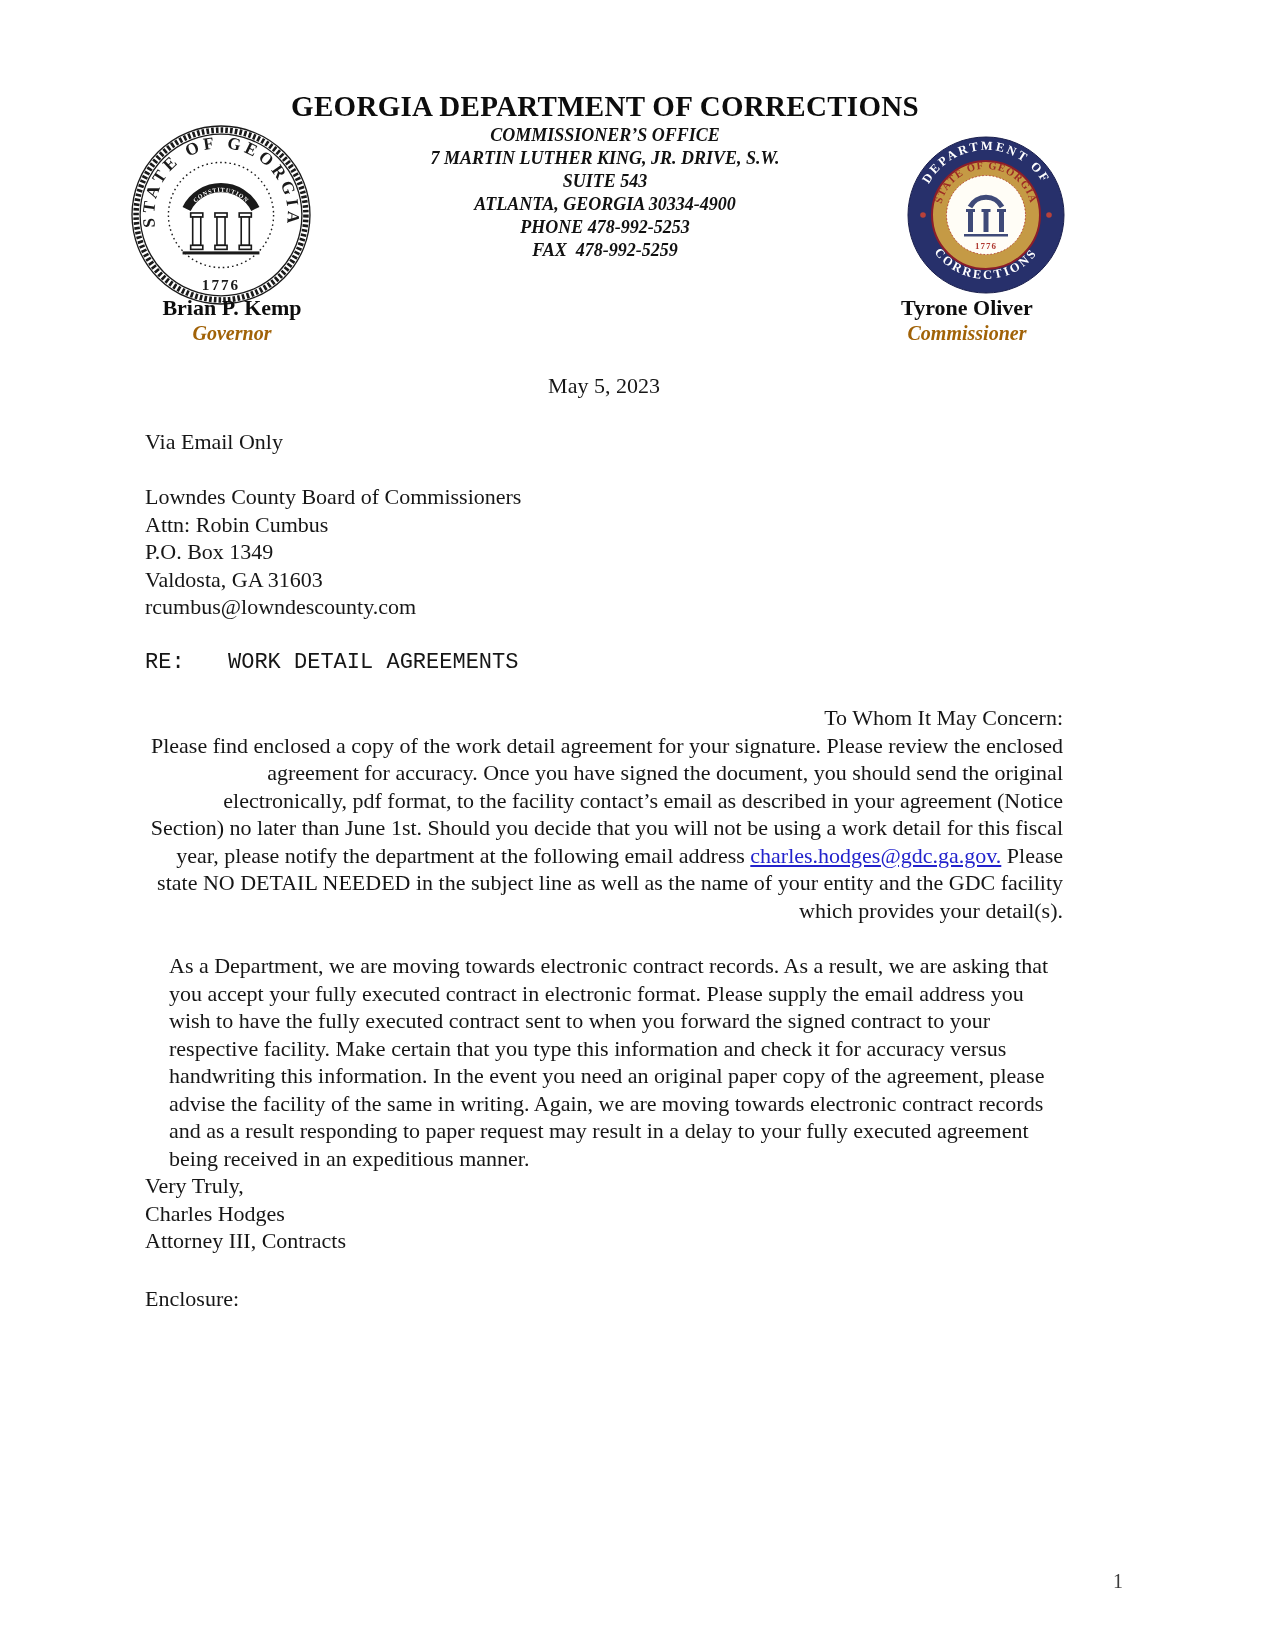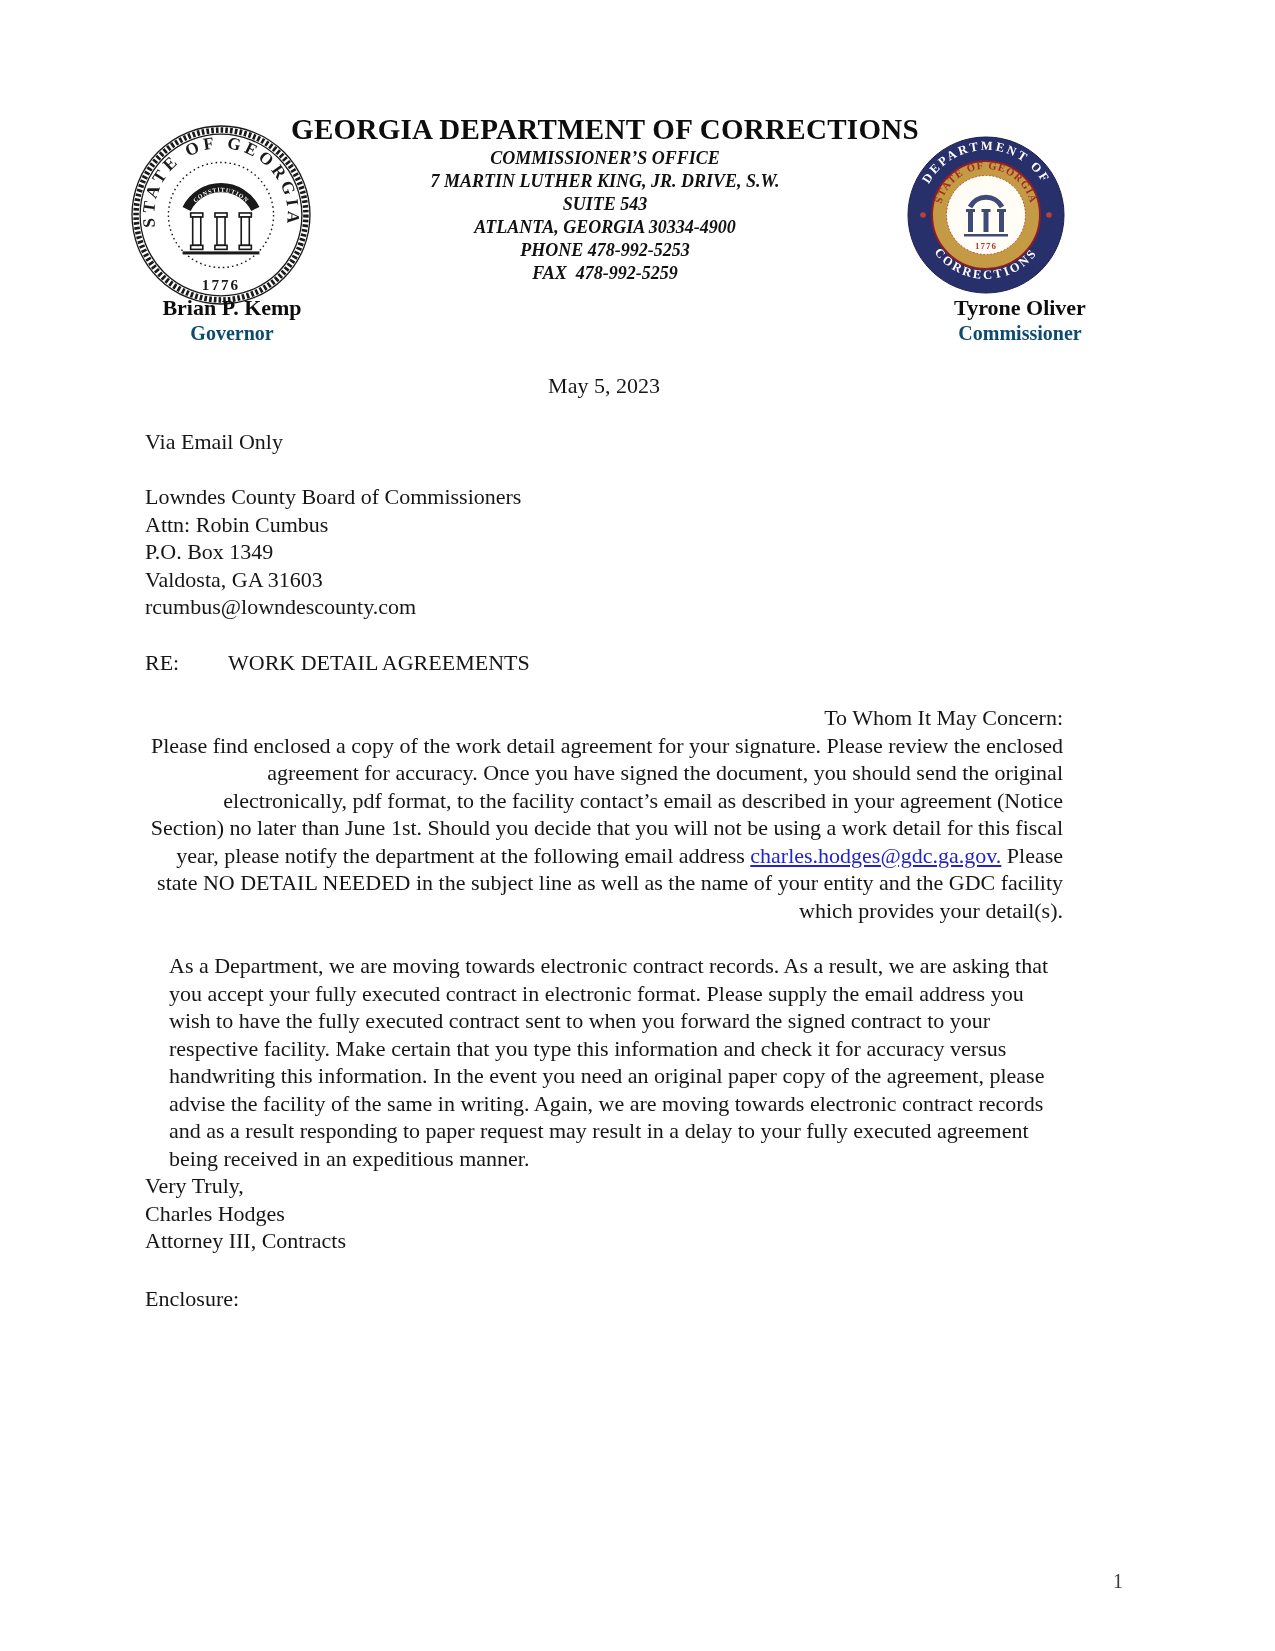--- a/index.html
+++ b/index.html
@@ -9,21 +9,21 @@
     height: 1651px;
     background: #ffffff;
     font-family: "Liberation Serif", "DejaVu Serif", serif;
     color: #151515;
     overflow: hidden;
   }
 
   
   .header-text {
     position: absolute;
-    left: 145px; top: 111px;
+    left: 145px; top: 88px;
     width: 920px;
     text-align: center;
   }
   .h-title {
     font-size: 29px;
     font-weight: bold;
     line-height: 36px;
     letter-spacing: 0.3px;
     color: #0d0d0d;
   }
@@ -43,37 +43,37 @@
   .ls-ring { font-family: "Liberation Serif", serif; font-weight: bold; font-size: 17px; letter-spacing: 4px; fill: #1a1a1a; }
   .ls-arch { font-family: "Liberation Serif", serif; font-weight: bold; font-size: 6px; letter-spacing: 0.8px; fill: #ffffff; }
   .ls-year { font-family: "Liberation Serif", serif; font-weight: bold; font-size: 15px; letter-spacing: 2px; fill: #1a1a1a; }
 
   .rs-ring  { font-family: "Liberation Serif", serif; font-weight: bold; font-size: 12.5px; letter-spacing: 2.5px; fill: #ffffff; }
   .rs-inner { font-family: "Liberation Serif", serif; font-weight: bold; font-size: 10.5px; letter-spacing: 1.2px; fill: #9e2b24; }
   .rs-year  { font-family: "Liberation Serif", serif; font-weight: bold; font-size: 9px; letter-spacing: 1px; fill: #b03a31; }
 
   .official { position: absolute; top: 294px; text-align: center; }
   .official.gov  { left: 147px; width: 170px; }
-  .official.comm { left: 935px; width: 170px; }
+  .official.comm { left: 882px; width: 170px; }
   .official-name  { font-size: 22px; font-weight: bold; line-height: 27px; color: #0d0d0d; }
-  .official-title { font-size: 20px; font-weight: bold; line-height: 25px; color: #0c4a6e; }
+  .official-title { font-size: 20px; font-weight: bold; font-style: italic; line-height: 25px; color: #a16207; }
 
   
   .letter {
     position: absolute;
     left: 145px; top: 372px;
     width: 918px;
     font-size: 22px;
     line-height: 27.5px;
     color: #161616;
   }
   .date { text-align: center; }
   .via { margin-top: 28px; }
   .recipient { margin-top: 28px; }
-  .re-line { margin-top: 28px; display: flex; }
+  .re-line { margin-top: 28px; display: flex; font-family: Liberation Mono, monospace; }
   .re-label { width: 83px; flex: 0 0 83px; }
   .para-block { margin-top: 28px; text-align: right; }
   .para2 { margin-top: 28px; margin-bottom: 0; margin-left: 24px; }
   .closing { }
   .enclosure { margin-top: 30px; }
 
   .email-link {
     color: #2222cc;
     text-decoration: underline;
   }

